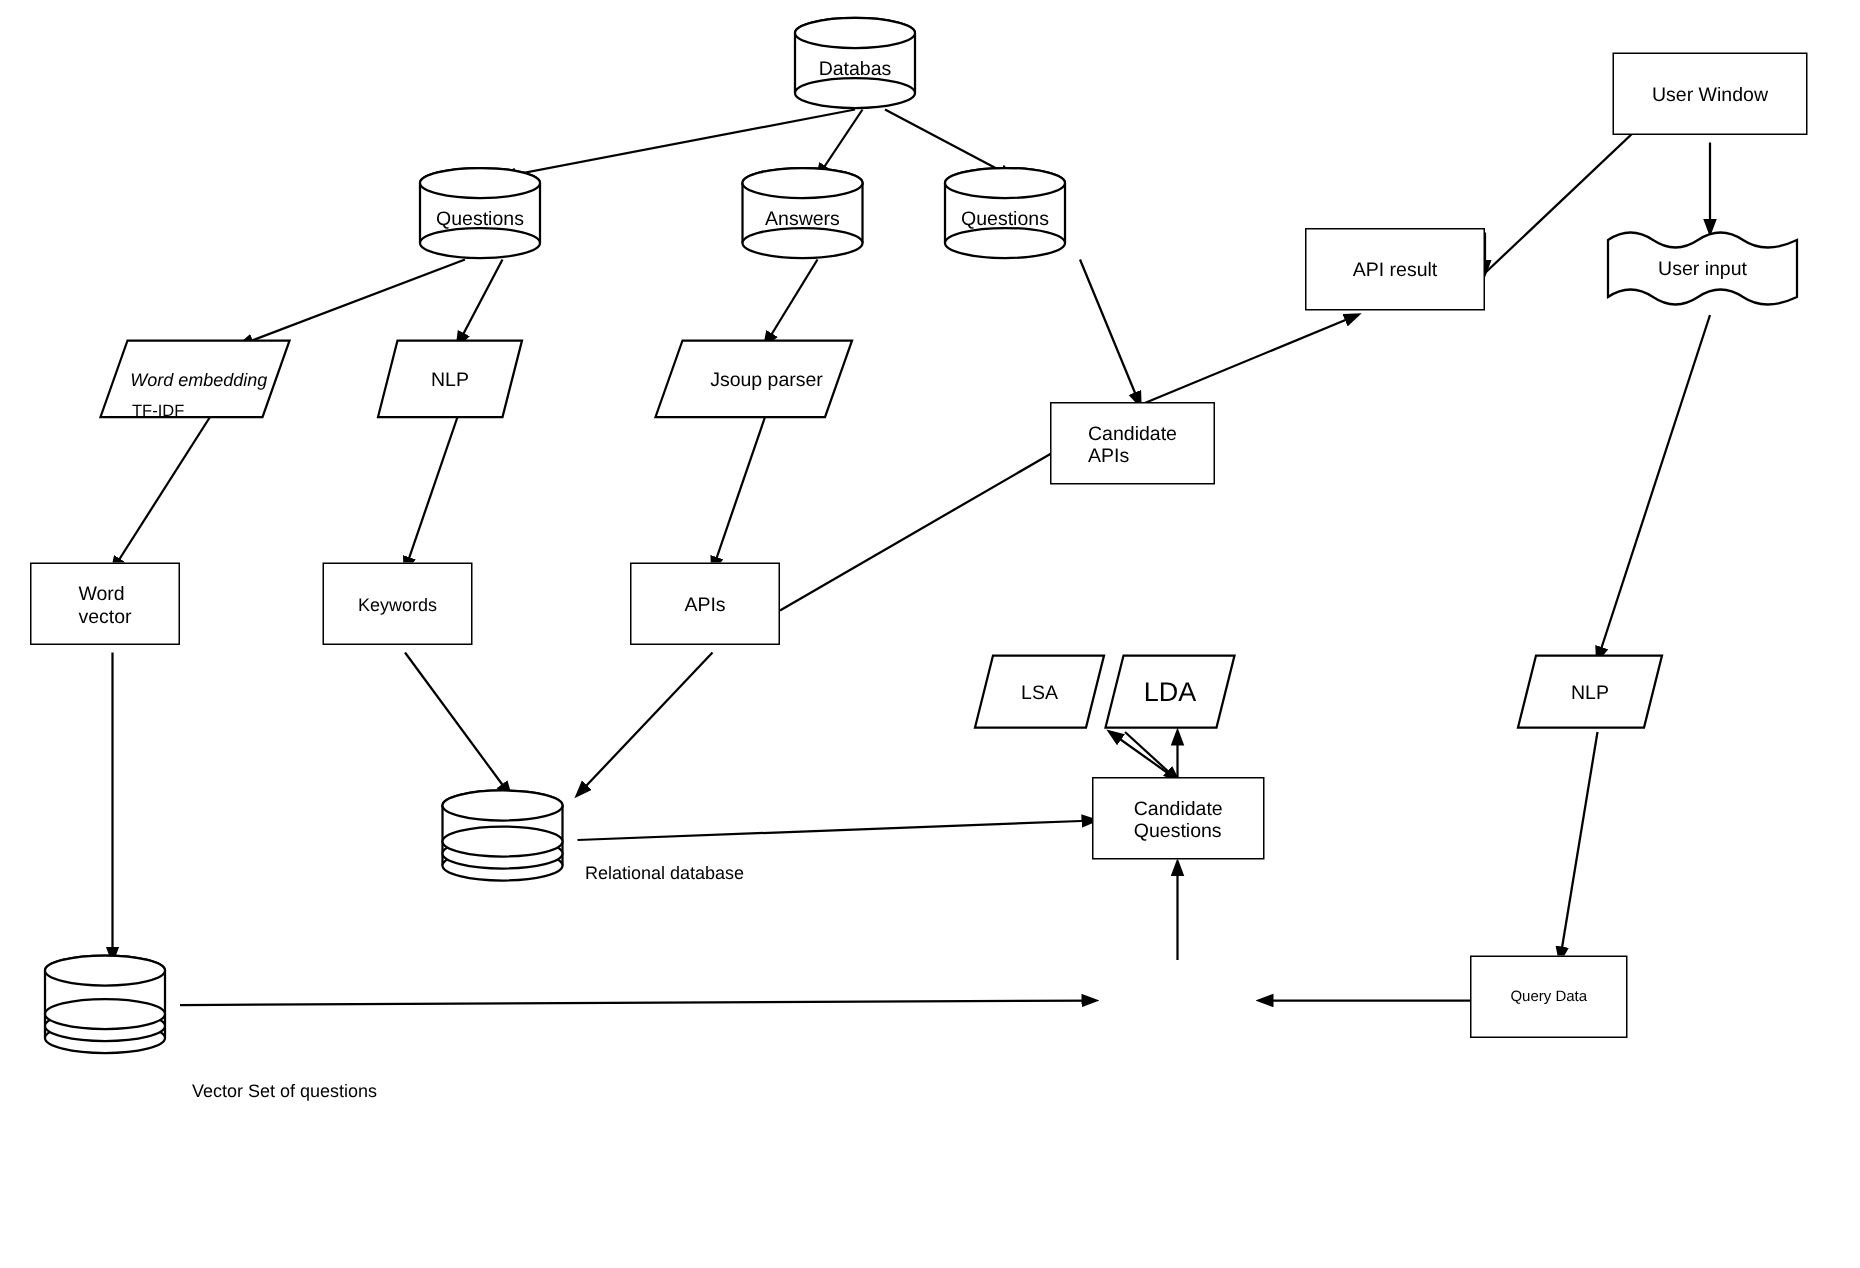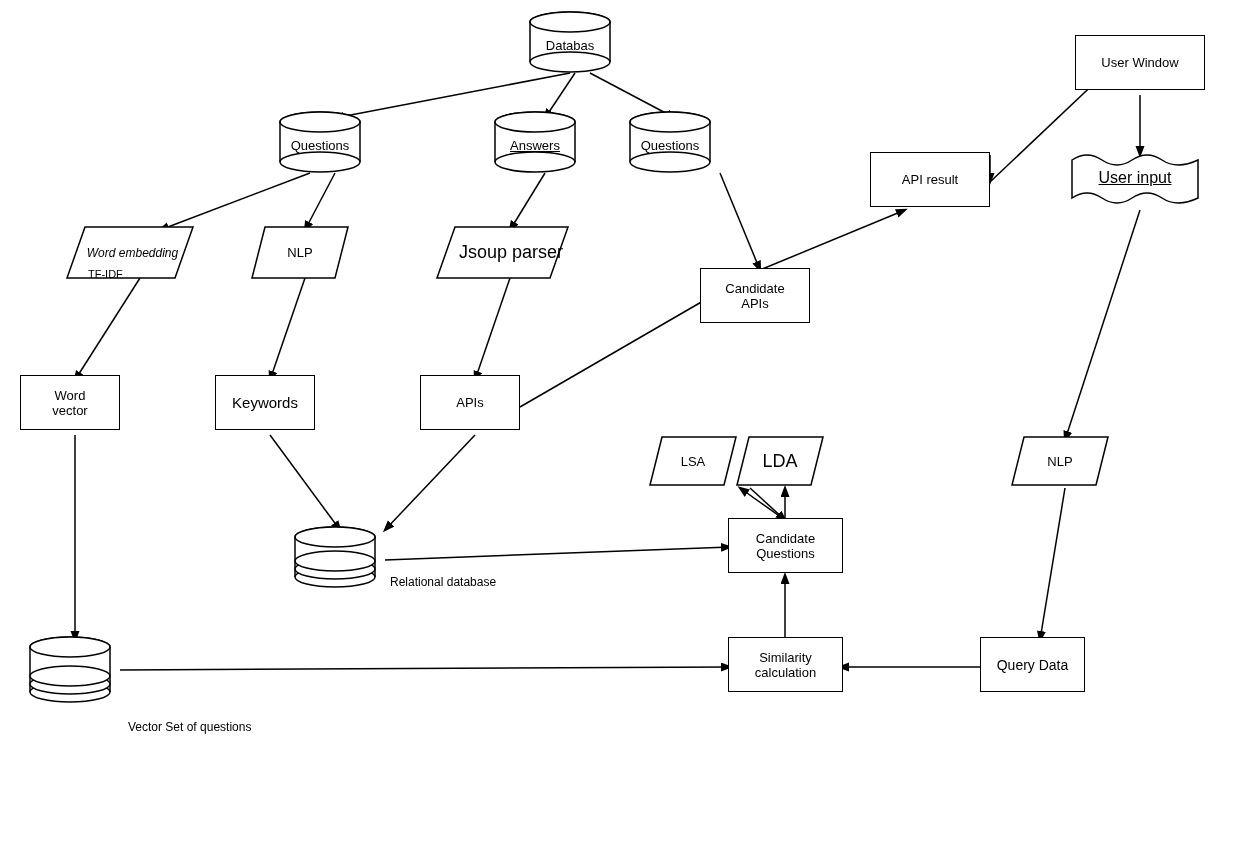--- a/index.html
+++ b/index.html
@@ -22,21 +22,20 @@
       top: 0; left: 0;
       width: 1240px;
       height: 845px;
       pointer-events: none;
     }
     .node {
       position: absolute;
       display: flex;
       align-items: center;
       justify-content: center;
-      text-align: center;
     }
     .rect-node {
       border: 1.5px solid #000;
       background: #fff;
     }
     
     .cylinder {
       position: absolute;
       display: flex;
       align-items: center;
@@ -185,21 +184,21 @@
 
   <div class="cylinder" style="left:490px;top:110px;width:90px;height:65px;">
     <svg width="90" height="65" xmlns="http://www.w3.org/2000/svg">
       <ellipse cx="45" cy="12" rx="40" ry="10" fill="#fff" stroke="#000" stroke-width="1.5"></ellipse>
       <rect x="5" y="12" width="80" height="40" fill="#fff" stroke="none"></rect>
       <line x1="5" y1="12" x2="5" y2="52" stroke="#000" stroke-width="1.5"></line>
       <line x1="85" y1="12" x2="85" y2="52" stroke="#000" stroke-width="1.5"></line>
       <ellipse cx="45" cy="52" rx="40" ry="10" fill="#fff" stroke="#000" stroke-width="1.5"></ellipse>
       <ellipse cx="45" cy="12" rx="40" ry="10" fill="#fff" stroke="#000" stroke-width="1.5"></ellipse>
     </svg>
-    <span style="position:relative;z-index:1;margin-top:5px;font-size:13px;text-decoration:underline;">Answers</span>
+    <span style="position:relative;z-index:1;margin-top:5px;font-size:13px;">Answers</span>
   </div>
 
   <div class="cylinder" style="left:625px;top:110px;width:90px;height:65px;">
     <svg width="90" height="65" xmlns="http://www.w3.org/2000/svg">
       <ellipse cx="45" cy="12" rx="40" ry="10" fill="#fff" stroke="#000" stroke-width="1.5"></ellipse>
       <rect x="5" y="12" width="80" height="40" fill="#fff" stroke="none"></rect>
       <line x1="5" y1="12" x2="5" y2="52" stroke="#000" stroke-width="1.5"></line>
       <line x1="85" y1="12" x2="85" y2="52" stroke="#000" stroke-width="1.5"></line>
       <ellipse cx="45" cy="52" rx="40" ry="10" fill="#fff" stroke="#000" stroke-width="1.5"></ellipse>
       <ellipse cx="45" cy="12" rx="40" ry="10" fill="#fff" stroke="#000" stroke-width="1.5"></ellipse>
@@ -219,29 +218,29 @@
     <svg width="100" height="55" xmlns="http://www.w3.org/2000/svg">
       <polygon points="15,2 98,2 85,53 2,53" fill="#fff" stroke="#000" stroke-width="1.5"></polygon>
     </svg>
     <span style="position:relative;z-index:1;font-size:13px;">NLP</span>
   </div>
 
   <div class="parallelogram" style="left:435px;top:225px;width:135px;height:55px;">
     <svg width="135" height="55" xmlns="http://www.w3.org/2000/svg">
       <polygon points="20,2 133,2 115,53 2,53" fill="#fff" stroke="#000" stroke-width="1.5"></polygon>
     </svg>
-    <span style="position:relative;z-index:1;font-size:18px;margin-left:17px;">Jsoup parser</span>
+    <span style="position:relative;z-index:1;font-size:13px;margin-left:17px;">Jsoup parser</span>
   </div>
 
   <div class="node rect-node" style="left:20px;top:375px;width:100px;height:55px;">
     <span style="font-size:13px;">Word<br>vector</span>
   </div>
 
   <div class="node rect-node" style="left:215px;top:375px;width:100px;height:55px;">
-    <span style="font-size:15px;">Keywords</span>
+    <span style="font-size:12px;">Keywords</span>
   </div>
 
   <div class="node rect-node" style="left:420px;top:375px;width:100px;height:55px;">
     <span style="font-size:13px;">APIs</span>
   </div>
 
   <div class="cylinder" style="left:290px;top:525px;width:90px;height:65px;">
     <svg width="90" height="65" xmlns="http://www.w3.org/2000/svg">
       <ellipse cx="45" cy="12" rx="40" ry="10" fill="#fff" stroke="#000" stroke-width="1.5"></ellipse>
       <rect x="5" y="12" width="80" height="40" fill="#fff" stroke="none"></rect>
@@ -289,40 +288,37 @@
   </div>
 
   <div class="node rect-node" style="left:700px;top:268px;width:110px;height:55px;">
     <span style="font-size:13px;">Candidate<br>APIs</span>
   </div>
 
   <div class="node rect-node" style="left:870px;top:152px;width:120px;height:55px;">
     <span style="font-size:13px;">API result</span>
   </div>
 
-  <div class="node rect-node" style="left:728px;top:637px;width:115px;height:55px;">
-    <span style="font-size:13px;">Similarity<br>calculation</span>
-  </div>
 
   <div class="node rect-node" style="left:980px;top:637px;width:105px;height:55px;">
-    <span style="font-size:14px;">Query Data</span>
+    <span style="font-size:10px;">Query Data</span>
   </div>
 
   <div class="parallelogram" style="left:1010px;top:435px;width:100px;height:52px;">
     <svg width="100" height="52" xmlns="http://www.w3.org/2000/svg">
       <polygon points="14,2 98,2 86,50 2,50" fill="#fff" stroke="#000" stroke-width="1.5"></polygon>
     </svg>
     <span style="position:relative;z-index:1;font-size:13px;">NLP</span>
   </div>
 
   <div class="node rect-node" style="left:1075px;top:35px;width:130px;height:55px;">
     <span style="font-size:13px;">User Window</span>
   </div>
 
   <div class="wavy-node" style="left:1070px;top:148px;width:130px;height:60px;">
     <svg width="130" height="60" xmlns="http://www.w3.org/2000/svg">
 
       <path d="M2,12 Q17,2 32,12 Q47,22 62,12 Q77,2 92,12 Q107,22 128,12 L128,50 Q107,60 92,50 Q77,40 62,50 Q47,60 32,50 Q17,40 2,50 Z" fill="#fff" stroke="#000" stroke-width="1.5"></path>
     </svg>
-    <span style="position:relative;z-index:1;font-size:16px;text-decoration:underline;">User input</span>
+    <span style="position:relative;z-index:1;font-size:13px;">User input</span>
   </div>
 
 </div>
 
 </body></html>

